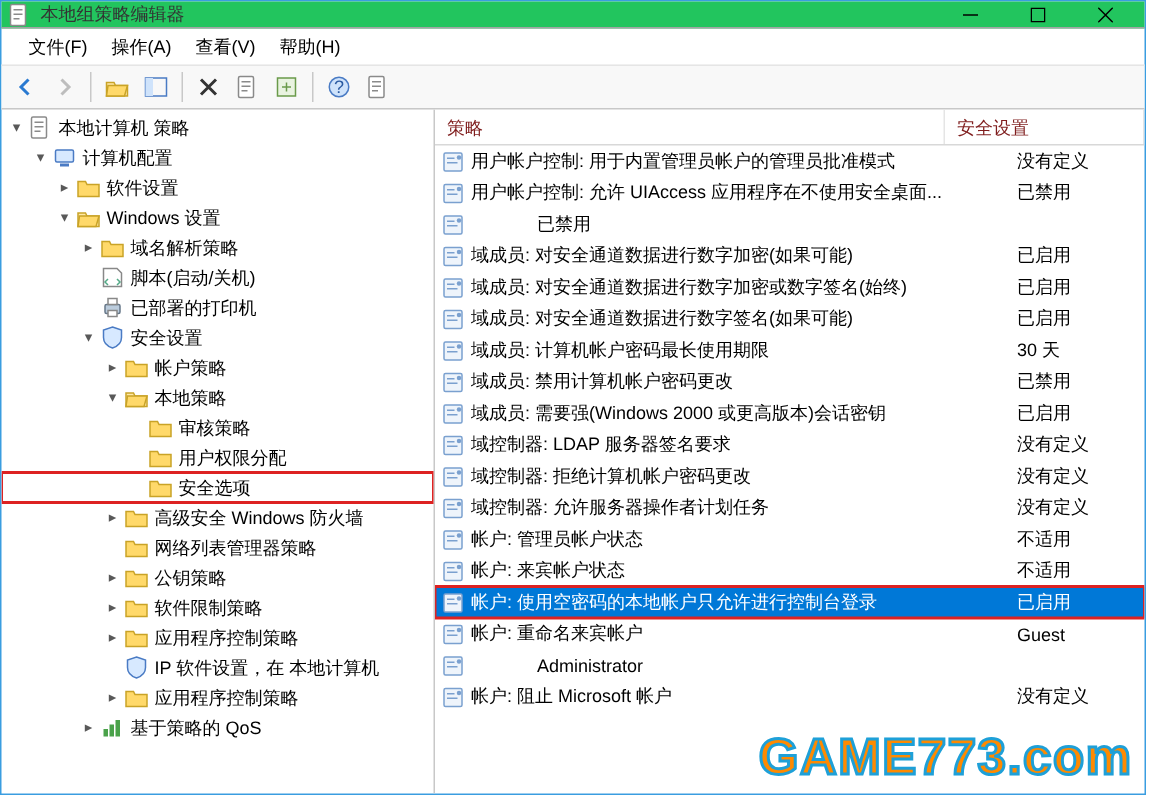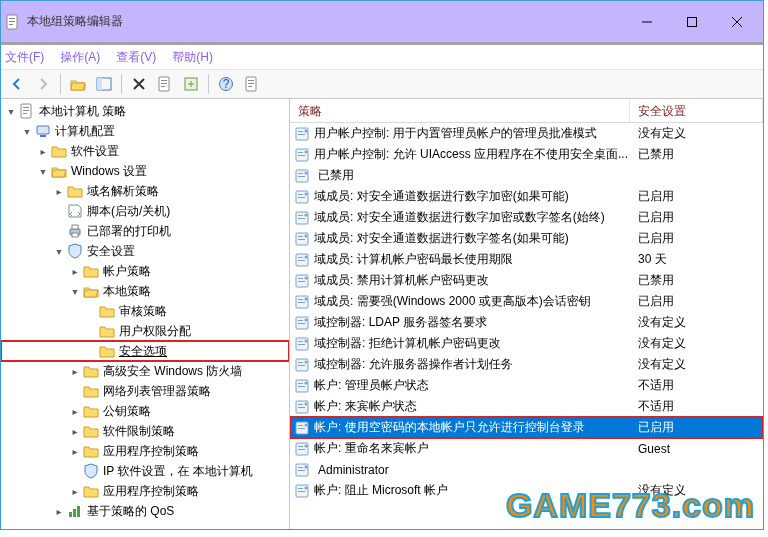--- a/index.html
+++ b/index.html
@@ -1,45 +1,45 @@
 <!DOCTYPE html>
 <html><head>
 <meta charset="utf-8">
 <style>
 * { margin: 0; padding: 0; box-sizing: border-box; font-family: "Microsoft YaHei", "Segoe UI", sans-serif; font-size: 12px; }
 html, body { width: 768px; height: 537px; overflow: hidden; background: #fff; }
 .window { width: 764px; height: 530px; border: 1px solid #3a9de0; background: #fff; display: flex; flex-direction: column; }
-.titlebar { height: 44px; background: #c4b5fd; display: flex; align-items: center; padding: 0 4px; border-bottom: 3px solid #a3a3a3; }
+.titlebar { height: 18px; background: #22c55e; display: flex; align-items: center; padding: 0 4px; border-bottom: 1px solid #a3a3a3; }
 .titlebar .icon { width: 16px; height: 16px; margin-right: 6px; }
 .titlebar .title { flex: 1; color: #333; }
 .titlebar .win-btns { display: flex; }
 .titlebar .win-btn { width: 45px; height: 28px; display: flex; align-items: center; justify-content: center; color: #333; }
-.menubar { height: 24px; display: flex; align-items: center; padding: 2px 4px; gap: 16px; color: #8b5cf6; }
+.menubar { height: 24px; display: flex; align-items: center; padding: 2px 18px; gap: 16px; color: #000000; }
 .toolbar { height: 30px; border-top: 1px solid #e5e5e5; border-bottom: 1px solid #c8c8c8; display: flex; align-items: center; padding: 0 4px; gap: 2px; background: #f8f8f8; }
 .toolbar .tb-btn { width: 24px; height: 24px; display: flex; align-items: center; justify-content: center; }
 .toolbar .sep { width: 1px; height: 20px; background: #c8c8c8; margin: 0 3px; }
 .body { flex: 1; display: flex; overflow: hidden; }
 .tree-pane { width: 289px; border-right: 1px solid #c8c8c8; overflow: auto; padding: 2px 0; }
 .list-pane { flex: 1; overflow: auto; position: relative; display: flex; flex-direction: column; }
 .list-header { display: flex; border-bottom: 1px solid #d8d8d8; height: 24px; background: #fff; position: sticky; top: 0; }
 .list-header .col { padding: 4px 8px; border-right: 1px solid #e5e5e5; color: #7f1d1d; }
 .list-header .col.policy { width: 340px; }
 .list-header .col.setting { flex: 1; }
 .list-rows { flex: 1; overflow: auto; }
 .row { display: flex; align-items: center; height: 21px; padding: 0 4px; }
 .row .ricon { width: 16px; height: 16px; margin-right: 4px; flex-shrink: 0; }
 .row .rname { width: 320px; white-space: nowrap; overflow: hidden; text-overflow: ellipsis; }
-.row .rval { flex: 1; padding-left: 4px; }
+.row .rval { flex: 1; padding-left: 4px; margin-left: 40px; }
 .row.selected { background: #0078d7; color: #fff; }
 .row.boxed { outline: 2px solid #d22; outline-offset: -1px; }
 .tree-row { display: flex; align-items: center; height: 20px; padding: 1px 4px; gap: 2px; }
 .tree-row .tw { width: 12px; height: 12px; display: inline-flex; align-items: center; justify-content: center; color: #595959; font-size: 10px; }
 .tree-row .ticon { width: 16px; height: 16px; flex-shrink: 0; }
 .tree-row .tlabel { padding: 0 2px; }
-.tree-row.boxed { outline: 2px solid #d22; outline-offset: -1px; text-decoration: underline; }
+.tree-row.boxed { outline: 2px solid #d22; outline-offset: -1px; }
 .indent-0 { padding-left: 4px; }
 .indent-1 { padding-left: 20px; }
 .indent-2 { padding-left: 36px; }
 .indent-3 { padding-left: 52px; }
 .indent-4 { padding-left: 68px; }
 .indent-5 { padding-left: 84px; }
 svg { display: block; }
 .watermark { position: absolute; right: 8px; bottom: 4px; font-family: Impact, sans-serif; font-size: 34px; font-weight: 900; letter-spacing: 1px; color: #ff8a00; -webkit-text-stroke: 2px #1ea0d8; pointer-events: none; }
 </style>
 </head>

